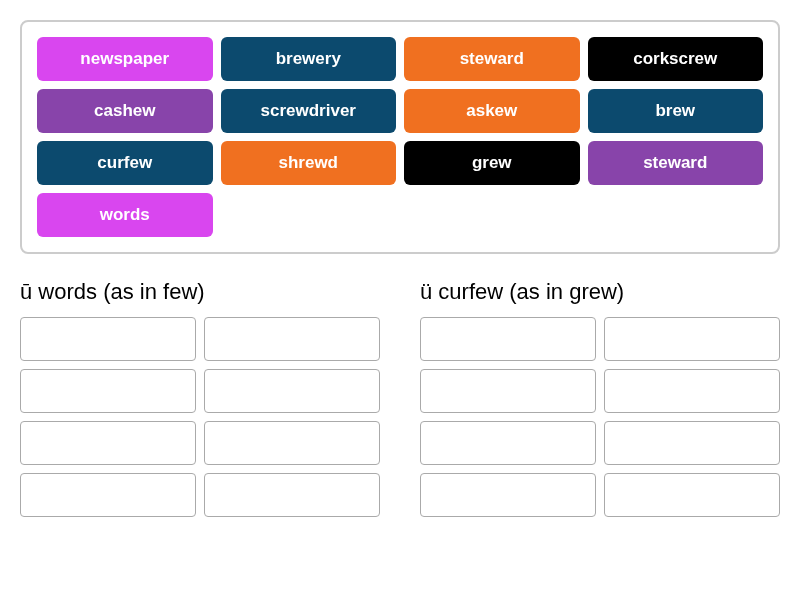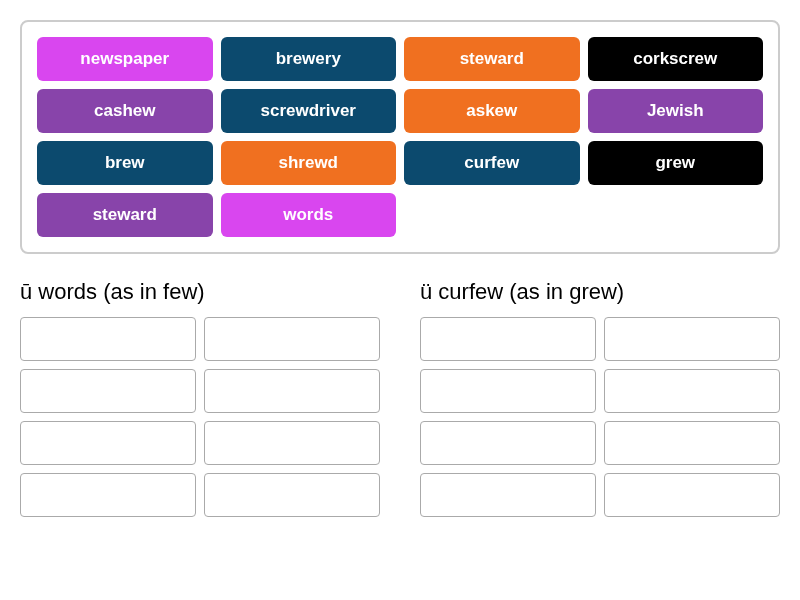--- a/index.html
+++ b/index.html
@@ -76,24 +76,23 @@
 <body>
 
 <div class="word-bank" id="word-bank-container">
     <div class="word-tile color-blue">newspaper</div>
     <div class="word-tile color-red">brewery</div>
     <div class="word-tile color-orange">steward</div>
     <div class="word-tile color-green">corkscrew</div>
     <div class="word-tile color-purple">cashew</div>
     <div class="word-tile color-red">screwdriver</div>
     <div class="word-tile color-orange">askew</div>
-    <div class="word-tile color-purple">Jewish</div>
     <div class="word-tile color-red">brew</div>
+    <div class="word-tile color-red">curfew</div>
     <div class="word-tile color-orange">shrewd</div>
-    <div class="word-tile color-red">curfew</div>
     <div class="word-tile color-green">grew</div>
     <div class="word-tile color-purple">steward</div>
     <div class="word-tile color-blue">words</div>
   </div>
 
 <div class="categories-section">
   <div class="category">
     <div class="category-title">ū words (as in few)</div>
     <div class="drop-grid">
       <div class="drop-cell"></div>

